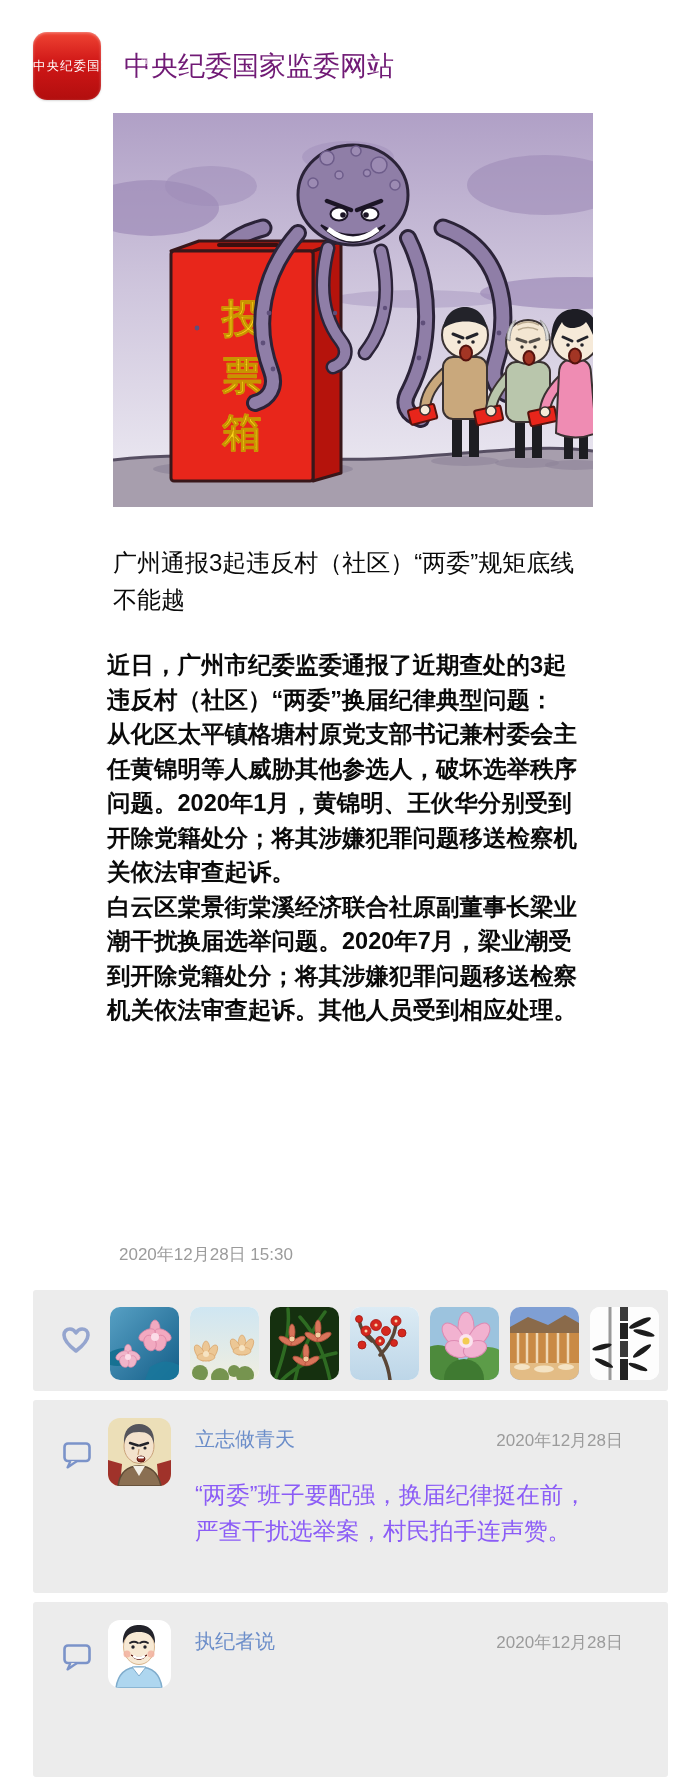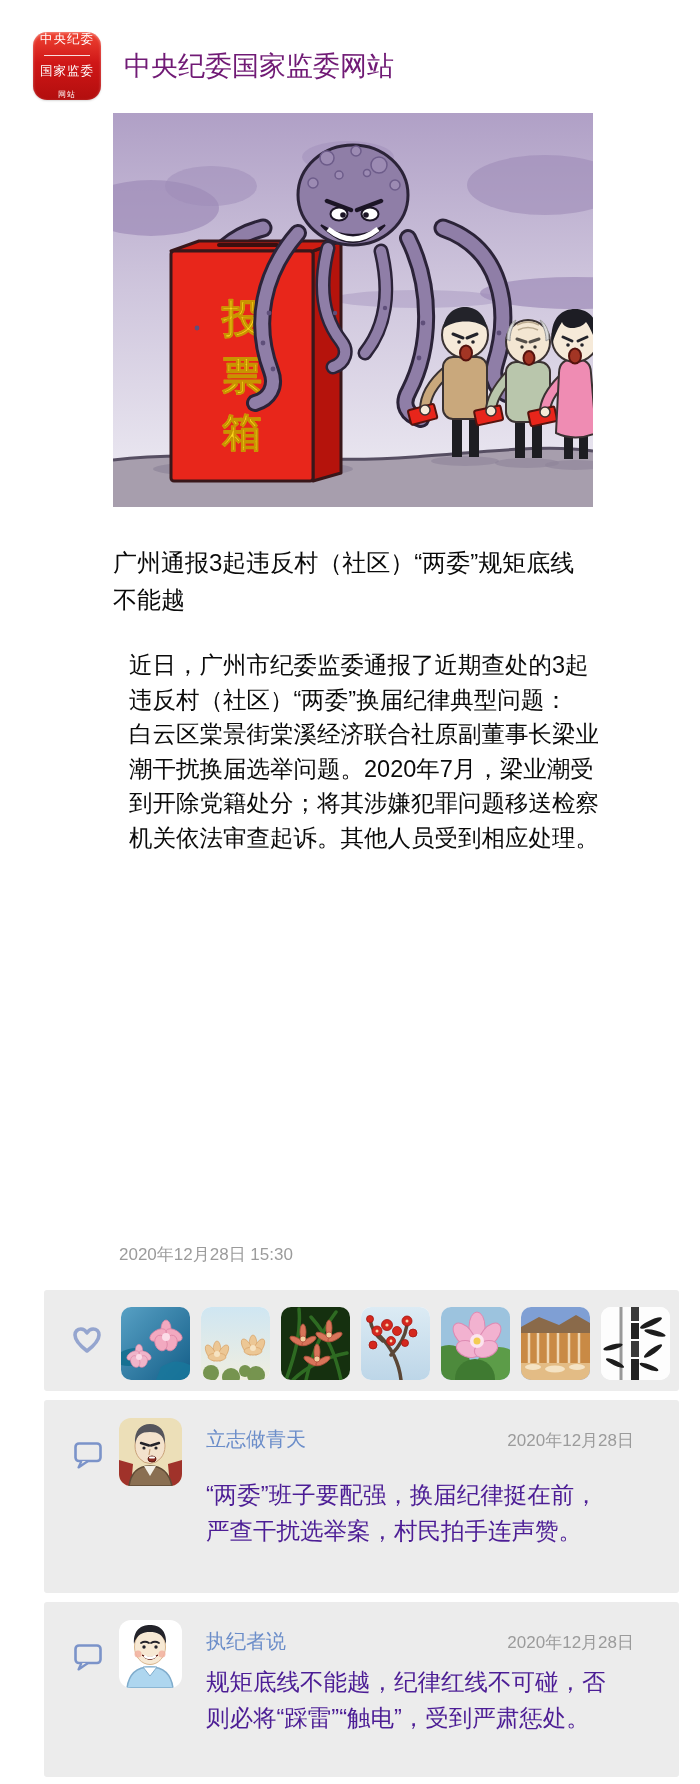--- a/index.html
+++ b/index.html
@@ -8,62 +8,62 @@
     width:700px; height:1784px; position:relative; background:#ffffff;
     font-family:"Liberation Sans","DejaVu Sans",sans-serif; color:#000;
     overflow:hidden;
   }
   
   .header { position:absolute; top:32px; left:33px; display:flex; align-items:center; }
   .logo {
     width:68px; height:68px; border-radius:14px; flex:0 0 auto;
     background:linear-gradient(180deg,#ef4433 0%,#d01717 45%,#b20e0e 100%);
     box-shadow:inset 0 1px 3px rgba(255,255,255,.4), 0 1px 2px rgba(0,0,0,.15);
-    display:flex; flex-direction:column; align-items:center; justify-content:space-between;
+    display:flex; flex-direction:row; align-items:center; justify-content:flex-start;
     color:#fff; font-family:"Liberation Serif","DejaVu Serif",serif;
   }
   .logo-line { font-size:12.5px; letter-spacing:1px; line-height:15px; white-space:nowrap; }
   .logo-divider { width:46px; height:1px; background:rgba(255,255,255,.85); margin:2px 0; }
   .logo-site { font-size:8px; margin-top:4px; letter-spacing:1px; opacity:.95; }
   .site-name { margin-left:23px; font-size:27px; color:#701a75; white-space:nowrap;text-align:center; }
 
   
   .illustration { position:absolute; top:113px; left:113px; width:480px; height:394px; }
   .illustration svg { display:block; }
 
   
   .article-title {
     position:absolute; top:544px; left:113px; width:482px;
     font-size:24px; line-height:37px; color:#0a0a0a;
   }
   .article-body {
-    position:absolute; top:648px; left:129px; width:482px;
-    font-size:23.5px; line-height:34.5px; color:#0a0a0a;
+    position:absolute; top:648px; left:107px; width:482px;
+    font-size:23.5px; line-height:34.5px; color:#0a0a0a;font-weight:bold;
   }
   .article-body p { margin:0; }
   .article-date { position:absolute; top:1243px; left:119px; font-size:17px; color:#9b9b9b; }
 
   
-  .card { position:absolute; left:44px; width:635px; background:#ececec; border-radius:3px;padding-left:20px; }
+  .card { position:absolute; left:33px; width:635px; background:#ececec; border-radius:3px;padding-left:20px; }
   .card-reactions { top:1290px; height:101px; }
   .card-comment-1 { top:1400px; height:193px; }
   .card-comment-2 { top:1602px; height:175px; }
 
   .heart-wrap { position:absolute; left:29px; top:37px; width:28px; height:27px; }
   .thumbs { position:absolute; left:77px; top:17px; display:flex; gap:11px; }
   .thumb { width:69px; height:73px; border-radius:10px; overflow:hidden; background:#fff; flex:0 0 auto; }
   .thumb svg { display:block; }
 
   .bubble-wrap { position:absolute; left:30px; top:42px; width:28px; height:27px; }
   .avatar { position:absolute; left:75px; top:18px; width:63px; height:68px; border-radius:12px; overflow:hidden; }
   .comment-main { position:absolute; left:162px; top:26px; width:428px; }
   .comment-head { display:flex; justify-content:space-between; align-items:baseline; }
   .comment-author { font-size:20px; color:#6b8dc9; }
   .comment-date { font-size:17px; color:#9b9b9b; }
-  .comment-text { width:402px; font-size:23.5px; line-height:36px; color:#4c1d95; }
+  .comment-text { width:402px; font-size:23.5px; line-height:36px; color:#8b5cf6; }
   .card-comment-1 .comment-text { margin-top:24px; }
   .card-comment-2 .comment-text { margin-top:9px; }
 </style>
 </head>
 <body>
 
 <div class="header">
   <div class="logo">
     <div class="logo-line">中央纪委</div>
     <div class="logo-divider"></div>
@@ -212,20 +212,21 @@
     <circle cx="455" cy="232" r="1.8" fill="#23232a"></circle>
         <circle cx="469" cy="232" r="1.8" fill="#23232a"></circle>
     <ellipse cx="462" cy="243" rx="6" ry="7.5" fill="#a33524" stroke="#55130e" stroke-width="2"></ellipse>
   </g>
 </svg>
 </div>
 
 <div class="article-title">广州通报3起违反村（社区）“两委”规矩底线不能越</div>
 <div class="article-body">
   <p>近日，广州市纪委监委通报了近期查处的3起违反村（社区）“两委”换届纪律典型问题：</p>
+  <p>从化区太平镇格塘村原党支部书记兼村委会主任黄锦明等人威胁其他参选人，破坏选举秩序问题。2020年1月，黄锦明、王伙华分别受到开除党籍处分；将其涉嫌犯罪问题移送检察机关依法审查起诉。</p>
   <p>白云区棠景街棠溪经济联合社原副董事长梁业潮干扰换届选举问题。2020年7月，梁业潮受到开除党籍处分；将其涉嫌犯罪问题移送检察机关依法审查起诉。其他人员受到相应处理。</p>
 </div>
 <div class="article-date">2020年12月28日 15:30</div>
 
 <div class="card card-reactions">
   <div class="heart-wrap">
     <svg width="28" height="27" viewBox="0 0 28 27">
       <path d="M14 24 C5.2 17.2 2 12.3 2 8 C2 4.4 4.6 2 7.9 2 C10.5 2 12.6 3.5 14 5.9 C15.4 3.5 17.5 2 20.1 2 C23.4 2 26 4.4 26 8 C26 12.3 22.8 17.2 14 24 Z" fill="none" stroke="#95a5cf" stroke-width="3.6" stroke-linejoin="round"></path>
     </svg>
   </div>
@@ -476,15 +477,14 @@
         <circle cx="43" cy="34" r="3.5" fill="#f2b1a0" opacity="0.85"></circle>
       <path d="M23 35 Q31 44 39 35 Q31 40 23 35 Z" fill="#7e3326" stroke="#5a1812" stroke-width="1"></path>
       <path d="M25 36 Q31 40 37 36" stroke="#ffffff" stroke-width="2.5" fill="none"></path>
     </svg>
   </div>
   <div class="comment-main">
     <div class="comment-head">
       <span class="comment-author">执纪者说</span>
       <span class="comment-date">2020年12月28日</span>
     </div>
-    <div class="comment-text">规矩底线不能越，纪律红线不可碰，否则必将“踩雷”“触电”，受到严肃惩处。</div>
   </div>
 </div>
 
 </body></html>

